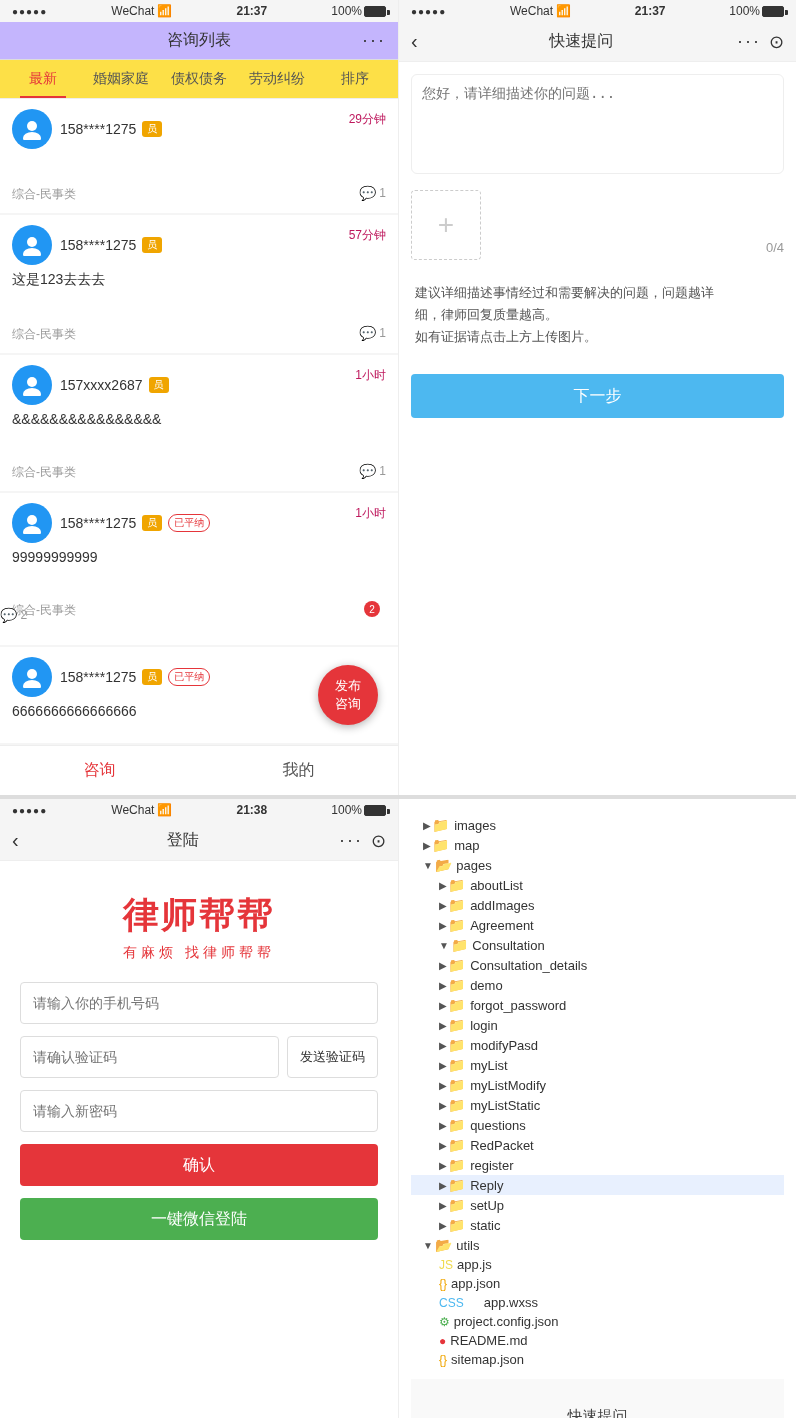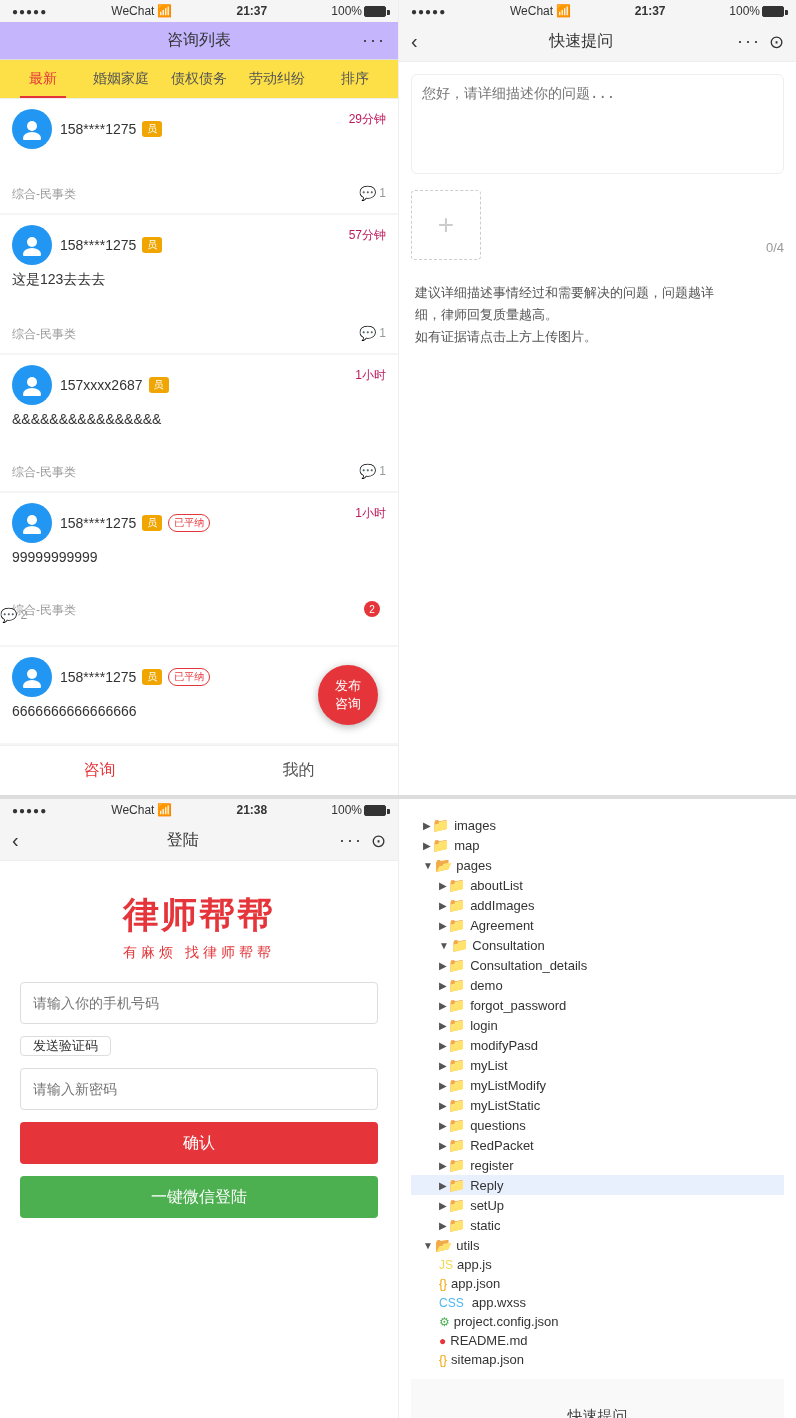--- a/index.html
+++ b/index.html
@@ -376,20 +376,21 @@
     
     <div class="tip-box">
       <div class="tip-text">
         <span>建议详细描述事情经过和需要解决的问题，问题越详</span><br>
         <span>细，律师回复质量越高。</span><br>
         <span>如有证据请点击上方上传图片。</span>
       </div>
     </div>
 
     
+    <button class="next-btn">下一步</button>
   </div>
 </div>
 
 <div class="section-divider"></div>
 
 <div style="display:flex;">
 
   <div class="login-panel">
 
     <div class="status-bar">
@@ -414,20 +415,21 @@
 
     <div class="logo-area">
       <div class="logo-text-main">律师帮帮</div>
       <div class="logo-text-sub">有麻烦  找律师帮帮</div>
     </div>
 
     <div class="form-area">
       <input class="form-input" type="text" placeholder="请输入你的手机号码" style="">
 
       <div class="form-row">
+        <input class="form-input" type="text" placeholder="请确认验证码" style="">
         <button class="send-code-btn">发送验证码</button>
       </div>
 
       <input class="form-input" type="password" placeholder="请输入新密码" style="">
 
       <button class="confirm-btn">确认</button>
       <button class="wechat-btn">一键微信登陆</button>
     </div>
   </div>
 
@@ -577,21 +579,21 @@
       <span style="color:#f0db4f;margin-right:4px;font-size:12px;">JS</span>
       <span class="tree-item-name">app.js</span>
     </div>
     <div class="tree-item">
       <span style="display:inline-block;width:28px;"></span>
       <span style="color:#f0a500;margin-right:4px;font-size:12px;">{}</span>
       <span class="tree-item-name">app.json</span>
     </div>
     <div class="tree-item">
       <span style="display:inline-block;width:28px;"></span>
-      <span style="color:#4db8f0;margin-right:8px;font-size:12px;">CSS</span>
+      <span style="color:#4db8f0;margin-right:20px;font-size:12px;">CSS</span>
       <span class="tree-item-name">app.wxss</span>
     </div>
     <div class="tree-item">
       <span style="display:inline-block;width:28px;"></span>
       <span style="color:#4CAF50;margin-right:4px;font-size:12px;">⚙</span>
       <span class="tree-item-name">project.config.json</span>
     </div>
     <div class="tree-item">
       <span style="display:inline-block;width:28px;"></span>
       <span style="color:#e5353a;margin-right:4px;font-size:12px;">●</span>

